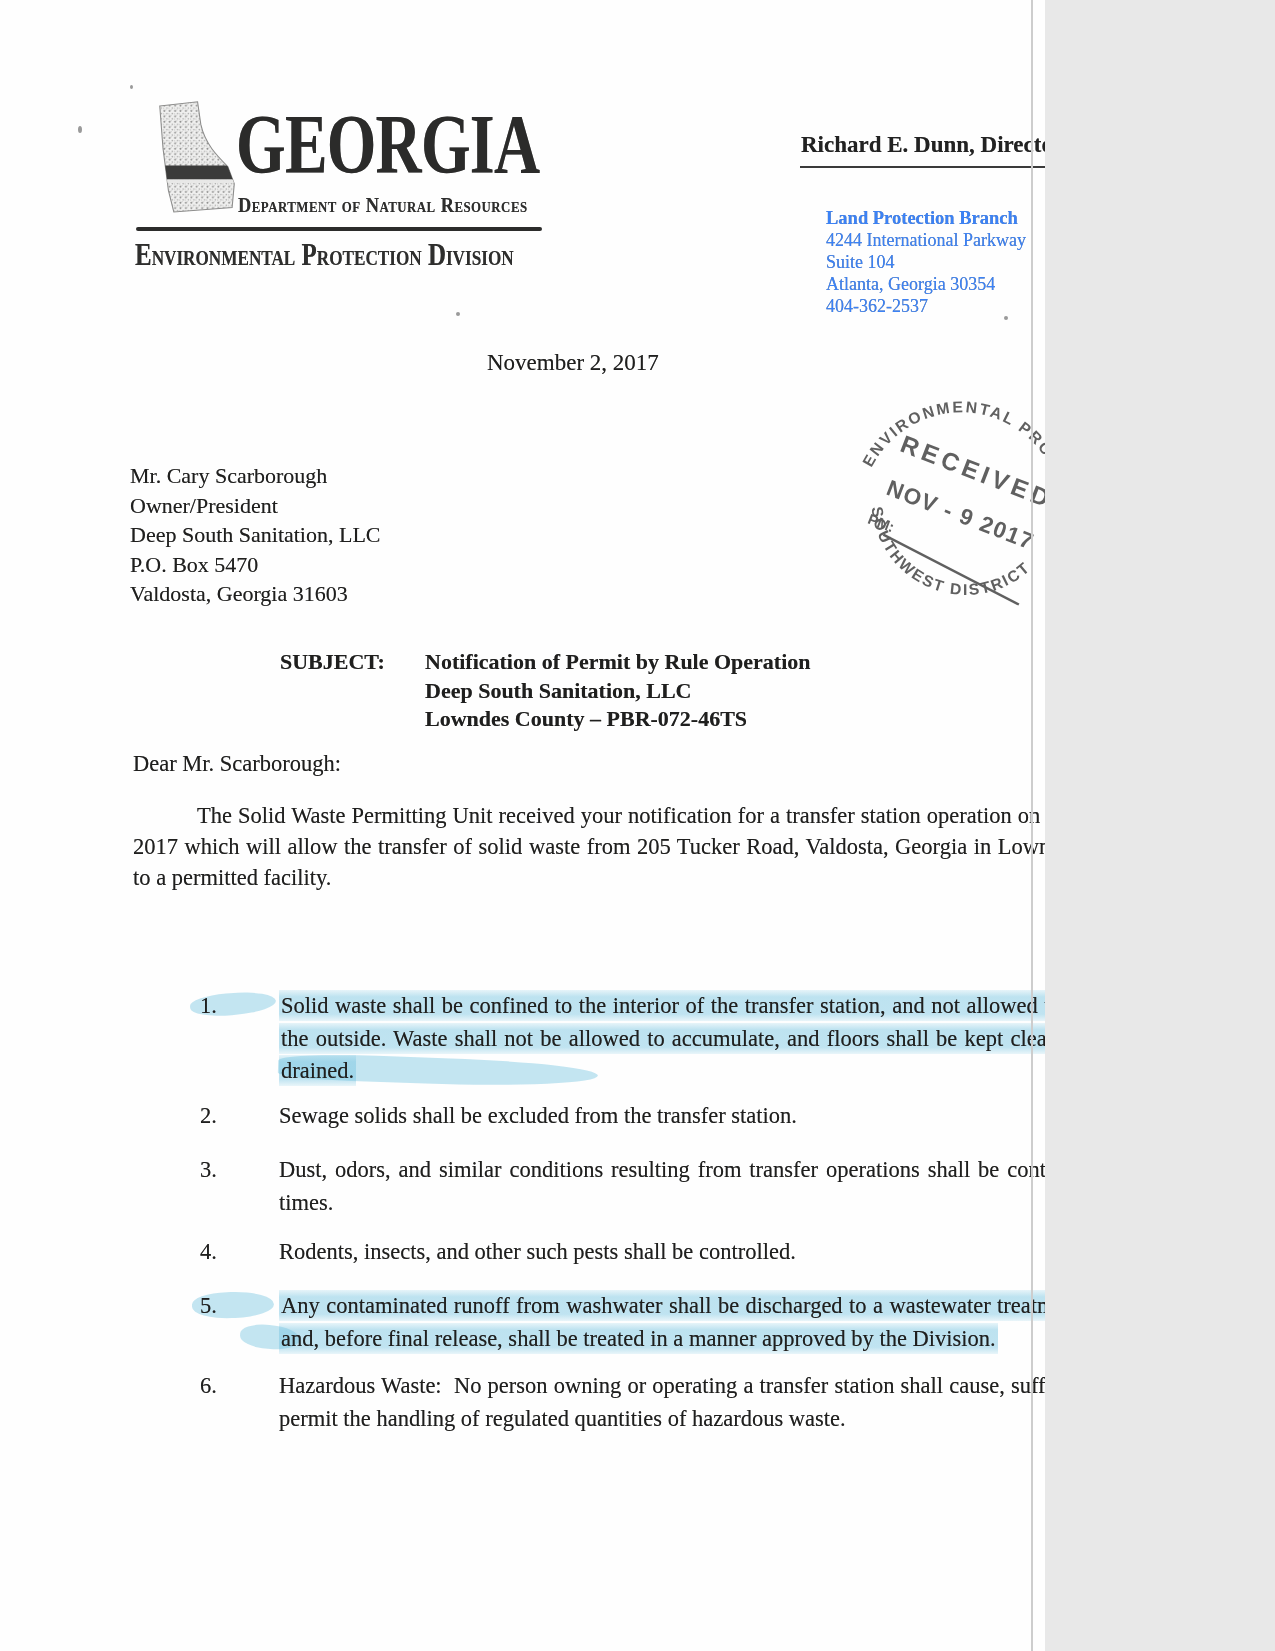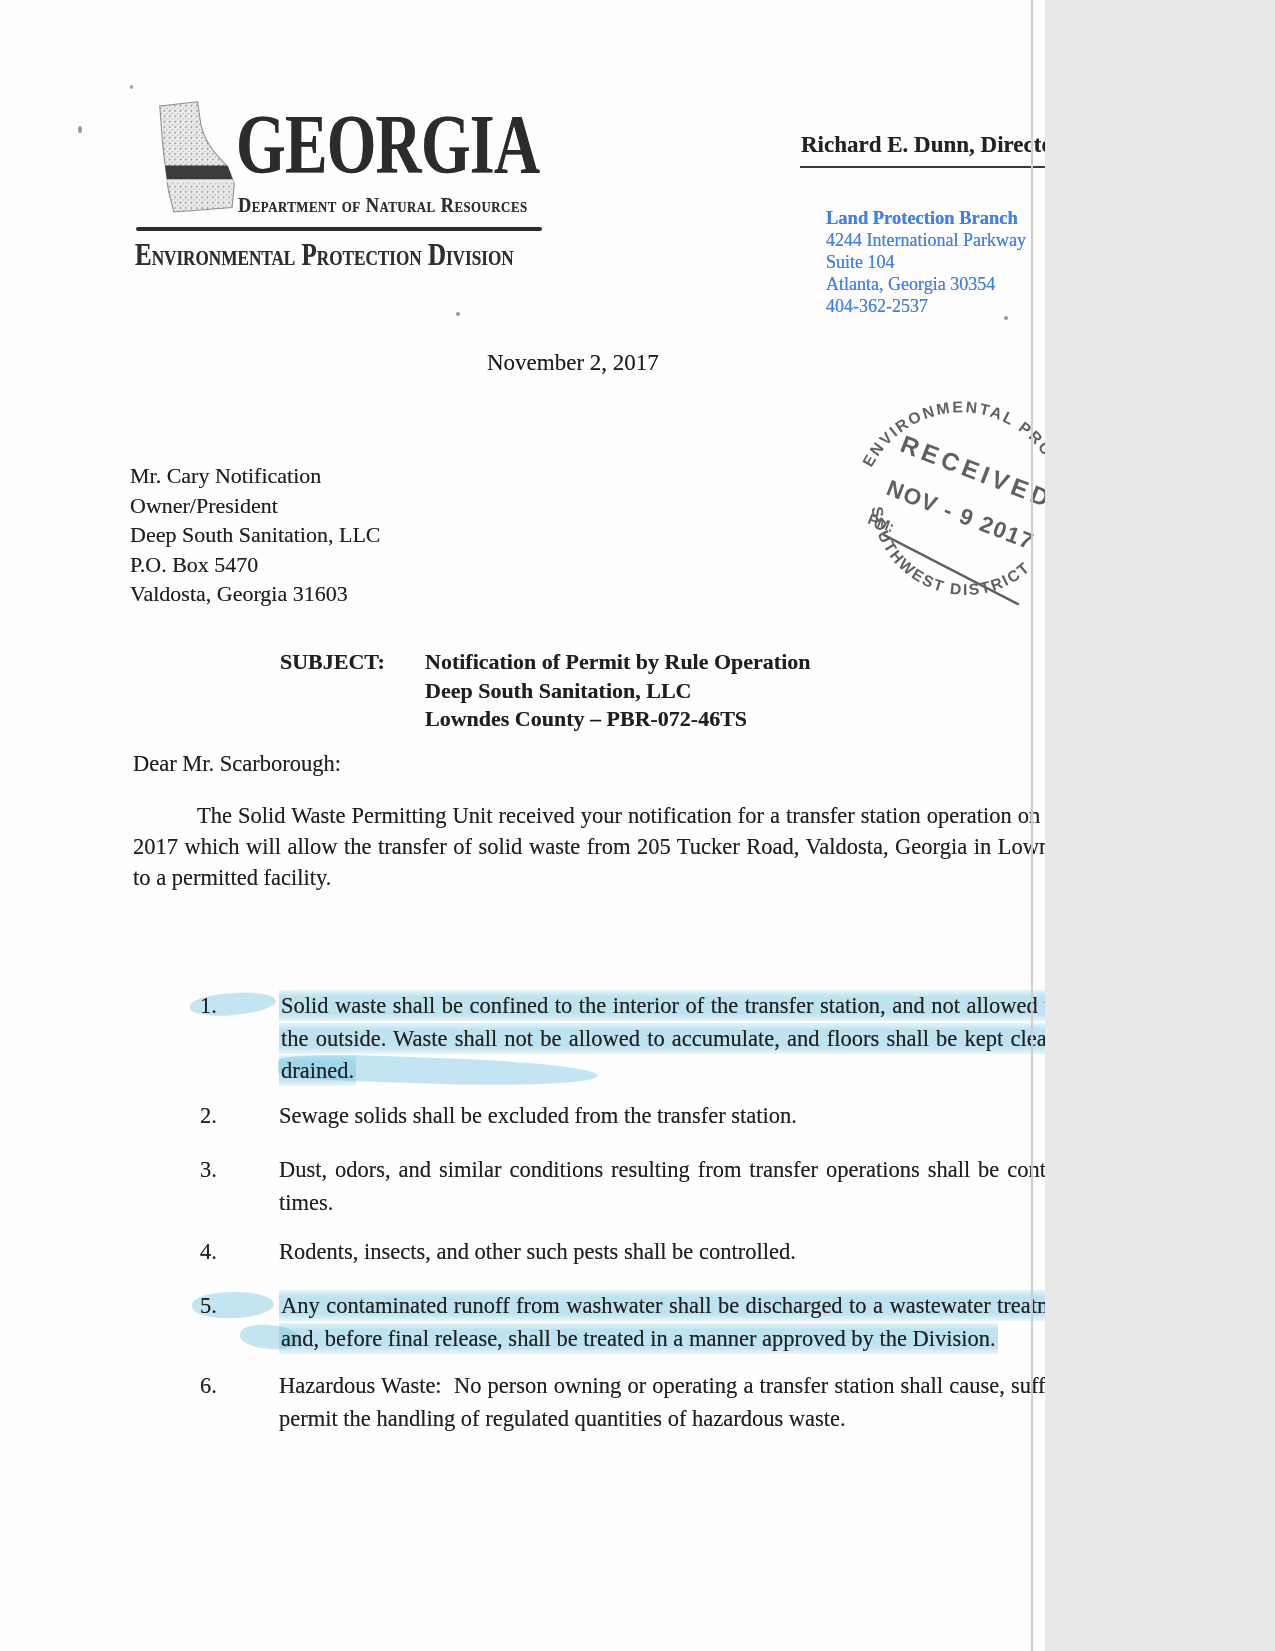--- a/index.html
+++ b/index.html
@@ -176,21 +176,21 @@
       <text x="130" y="142" font-size="23" letter-spacing="1.5" text-anchor="middle">NOV - 9 2017</text>
       <text x="44" y="176" font-size="15">PM:</text>
       <line x1="64" y1="181" x2="218" y2="198" stroke="#4b4b4b" stroke-width="2.4"></line>
       <text font-size="16" letter-spacing="2">
         <textPath href="#arcBottom" startOffset="50%" text-anchor="middle">SOUTHWEST DISTRICT</textPath>
       </text>
     </g>
   </svg>
 
   <div class="recipient txt">
-    <div>Mr. Cary Notification</div>
+    <div>Mr. Cary Scarborough</div>
     <div>Owner/President</div>
     <div>Deep South Sanitation, LLC</div>
     <div>P.O. Box 5470</div>
     <div>Valdosta, Georgia  31603</div>
   </div>
 
   <div class="subject txt">
     <div>SUBJECT:</div>
     <div>
       <div>Notification of Permit by Rule Operation</div>

